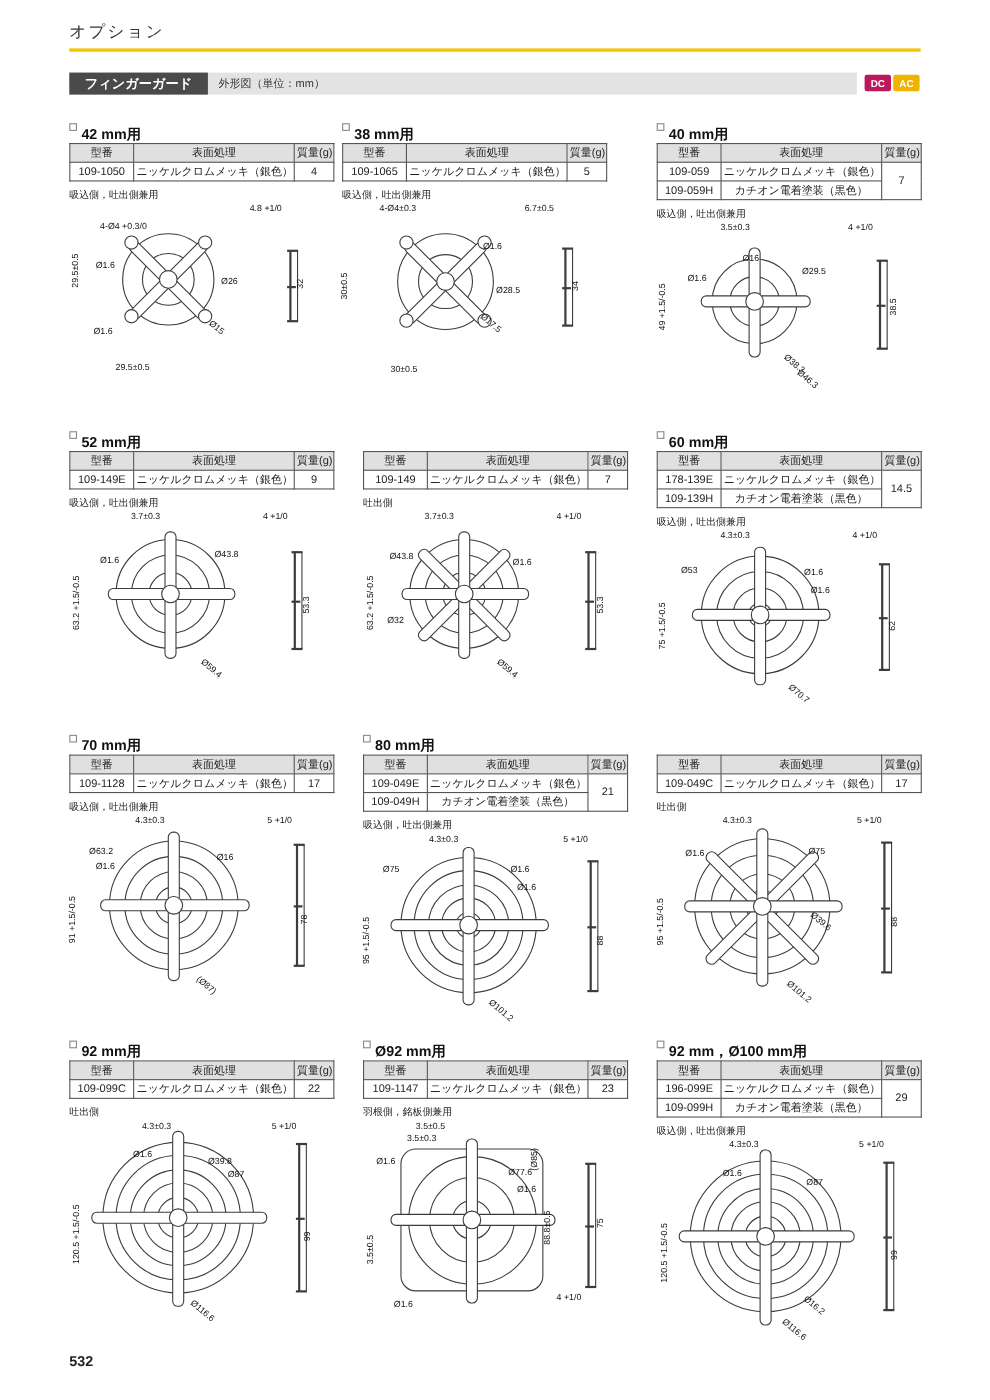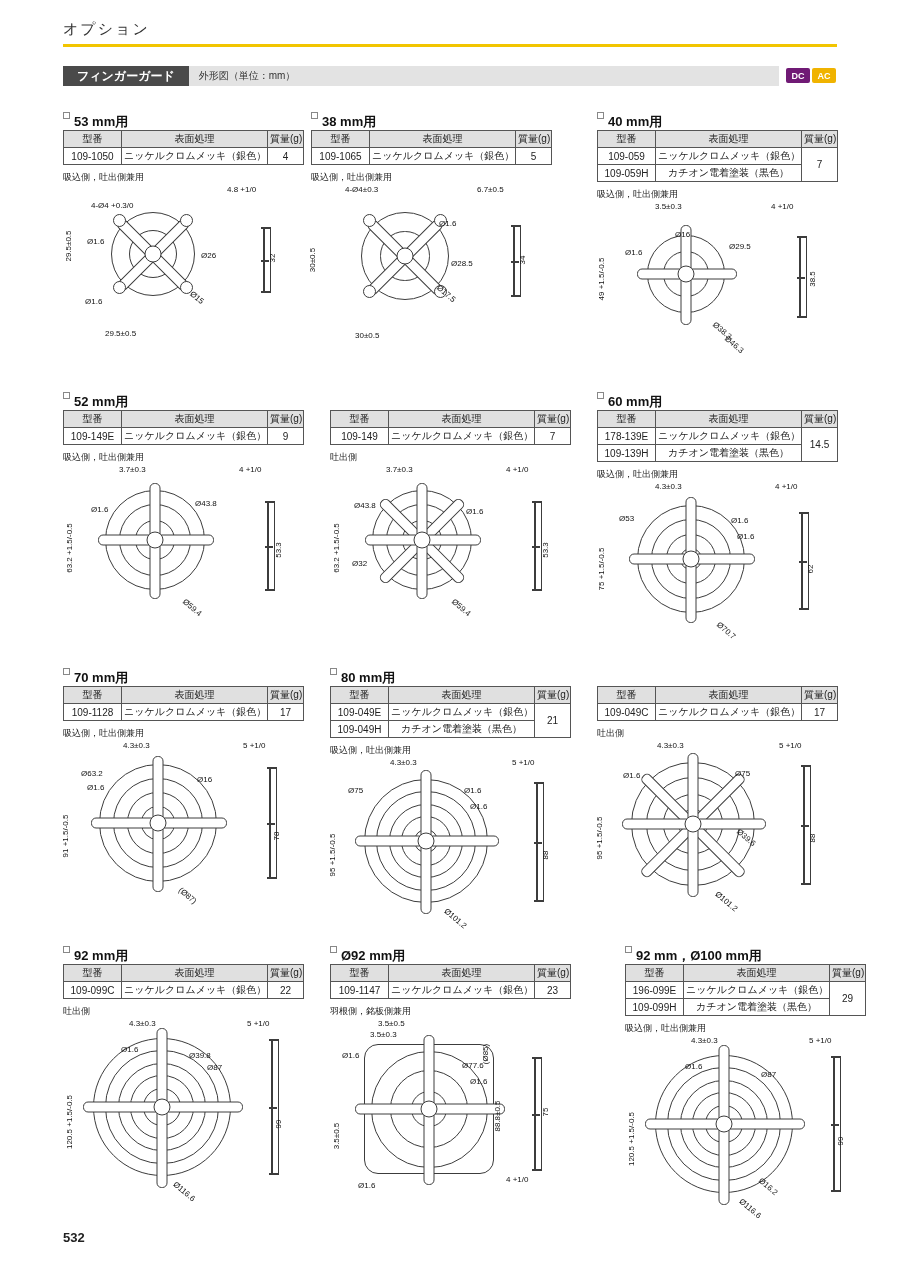--- a/index.html
+++ b/index.html
@@ -5,21 +5,21 @@
   html,body{margin:0;padding:0}
   body{width:900px;height:1273px;position:relative;background:#fff;
        font-family:"Liberation Sans","DejaVu Sans",sans-serif;color:#222;overflow:hidden}
   .hdr{position:absolute;left:63px;top:20px;font-size:15px;letter-spacing:2px;color:#333}
   .rule{position:absolute;left:63px;top:44px;width:774px;height:3px;background:#f2c500}
   .secbar{position:absolute;left:63px;top:66px;width:716px;height:20px;background:#e3e3e3;display:flex;align-items:center}
   .secbar .dark{background:#4a4a4a;color:#fff;font-size:12px;font-weight:bold;padding:0 14px;height:20px;display:flex;align-items:center}
   .secbar .sub{font-size:10px;color:#333;padding-left:10px}
   .badge{position:absolute;top:68px;width:24px;height:15px;font-size:9px;font-weight:bold;color:#fff;
          display:flex;align-items:center;justify-content:center;border-radius:2px}
-  .badge.dc{left:786px;background:#701a75}
+  .badge.dc{left:786px;background:#be185d}
   .badge.ac{left:812px;background:#f0b300}
   .panel{position:absolute;width:240px}
   .panel.notitle{padding-top:18px}
   .ptitle{font-size:13px;font-weight:bold;height:18px;color:#111;white-space:nowrap}
   .sq{display:inline-block;width:5px;height:5px;border:1px solid #888;margin-right:4px;vertical-align:7px}
   table.spec{border-collapse:collapse;width:240px;font-size:10px;table-layout:fixed}
   .spec th,.spec td{border:1px solid #555;text-align:center;padding:1px 2px;height:13px;overflow:hidden;white-space:nowrap}
   .spec th{background:#e0e0e0;font-weight:normal}
   .fin{font-size:10px}
   .caption{font-size:9px;width:210px;margin:6px 0 2px}
@@ -54,21 +54,21 @@
 <div class="hdr">オプション</div>
 <div class="rule"></div>
 <div class="secbar">
   <div class="dark">フィンガーガード</div>
   <div class="sub">外形図（単位：mm）</div>
 </div>
 <div class="badge dc">DC</div>
 <div class="badge ac">AC</div>
 
 <div class="panel" style="left:63px;top:112px">
-  <div class="ptitle"><span class="sq"></span><span>53 mm用</span></div>
+  <div class="ptitle"><span class="sq"></span><span>42 mm用</span></div>
   <table class="spec">
     <colgroup>
         <col style="width:58px">
         <col style="width:146px">
         <col style="width:36px">
       </colgroup>
     <tbody>
         <tr>
       <th>型番</th>
       <th>表面処理</th>
@@ -579,21 +579,21 @@
     <span class="dim" style="left:132px;top:42px">Ø77.6</span>
     <span class="dim" style="left:140px;top:58px">Ø1.6</span>
     <span class="dim v" style="left:152px;top:92px">88.8±0.5</span>
     <span class="dim v" style="left:-6px;top:112px">3.5±0.5</span>
     <span class="dim v" style="left:212px;top:88px">75</span>
     <span class="dim" style="left:28px;top:162px">Ø1.6</span>
     <span class="dim" style="left:176px;top:156px">4 +1/0</span>
   </div>
 </div>
 
-<div class="panel" style="left:625px;top:946px">
+<div class="panel" style="left:597px;top:946px">
   <div class="ptitle"><span class="sq"></span><span>92 mm，Ø100 mm用</span></div>
   <table class="spec">
     <colgroup>
         <col style="width:58px">
         <col style="width:146px">
         <col style="width:36px">
       </colgroup>
     <tbody>
         <tr>
       <th>型番</th>

